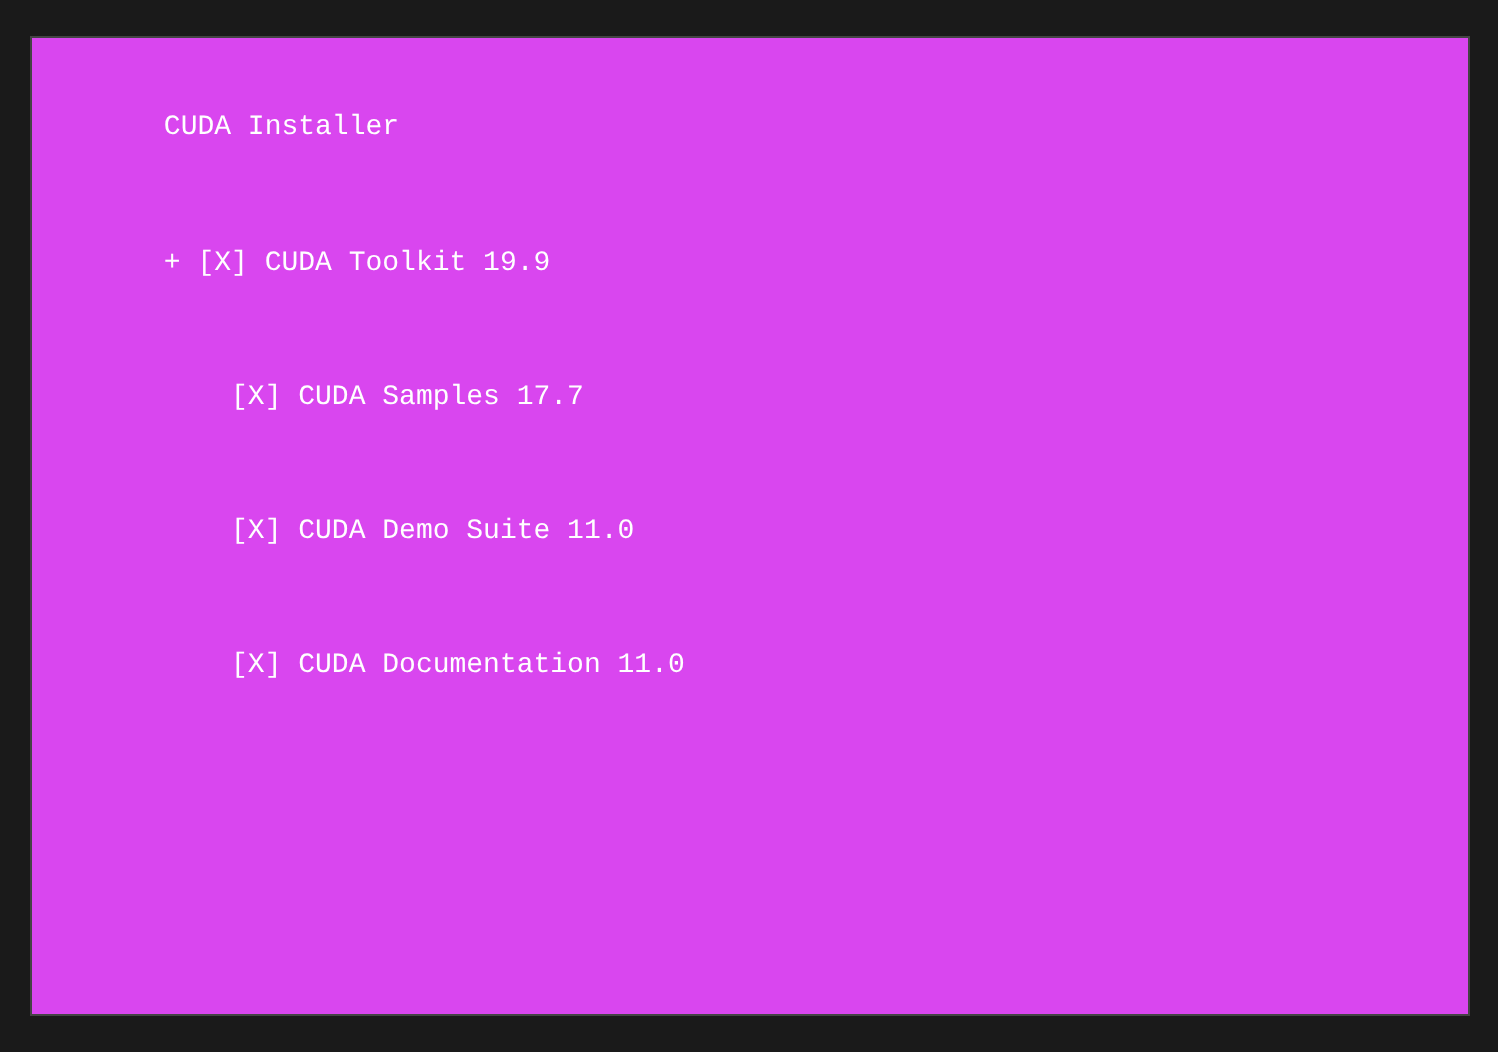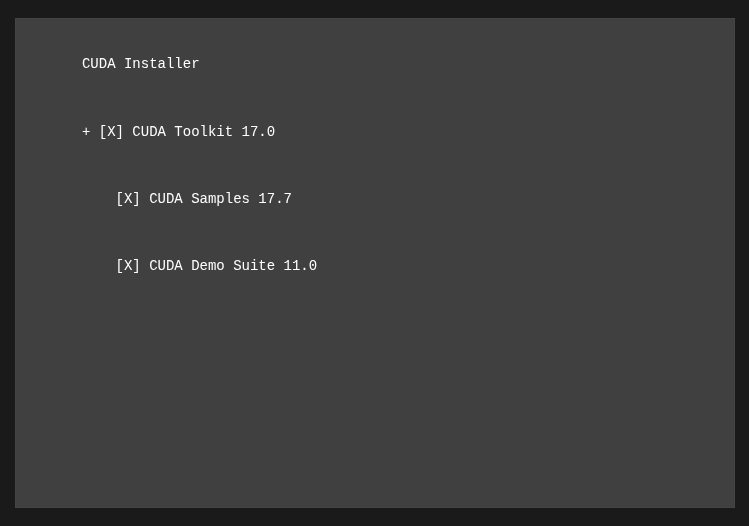--- a/index.html
+++ b/index.html
@@ -14,21 +14,21 @@
       justify-content: center;
       align-items: center;
       width: 749px;
       height: 526px;
       font-family: 'Courier New', Courier, monospace;
     }
 
     .terminal-window {
       width: 720px;
       height: 490px;
-      background-color: #404040;
+      background-color: #d946ef;
       border: 1px solid #444444;
       display: flex;
       flex-direction: column;
       position: relative;
     }
 
     .terminal-body {
       flex: 1;
       padding: 12px 16px;
       color: #ffffff;
@@ -47,31 +47,34 @@
 <div class="terminal-window">
   <div class="terminal-body">
 
     <div class="line">
       <span>CUDA Installer</span>
     </div>
 
 
 
     <div class="line">
-      <span>+ [X] CUDA Toolkit 17.0</span>
+      <span>+ [X] CUDA Toolkit 19.9</span>
     </div>
 
     <div class="line">
       <span>    [X] CUDA Samples 17.7</span>
     </div>
 
     <div class="line">
       <span>    [X] CUDA Demo Suite 11.0</span>
     </div>
 
+    <div class="line">
+      <span>    [X] CUDA Documentation 11.0</span>
+    </div>
 
     <div class="line">
       
     </div>
 
   </div>
 
 </div>
 
 </body></html>

